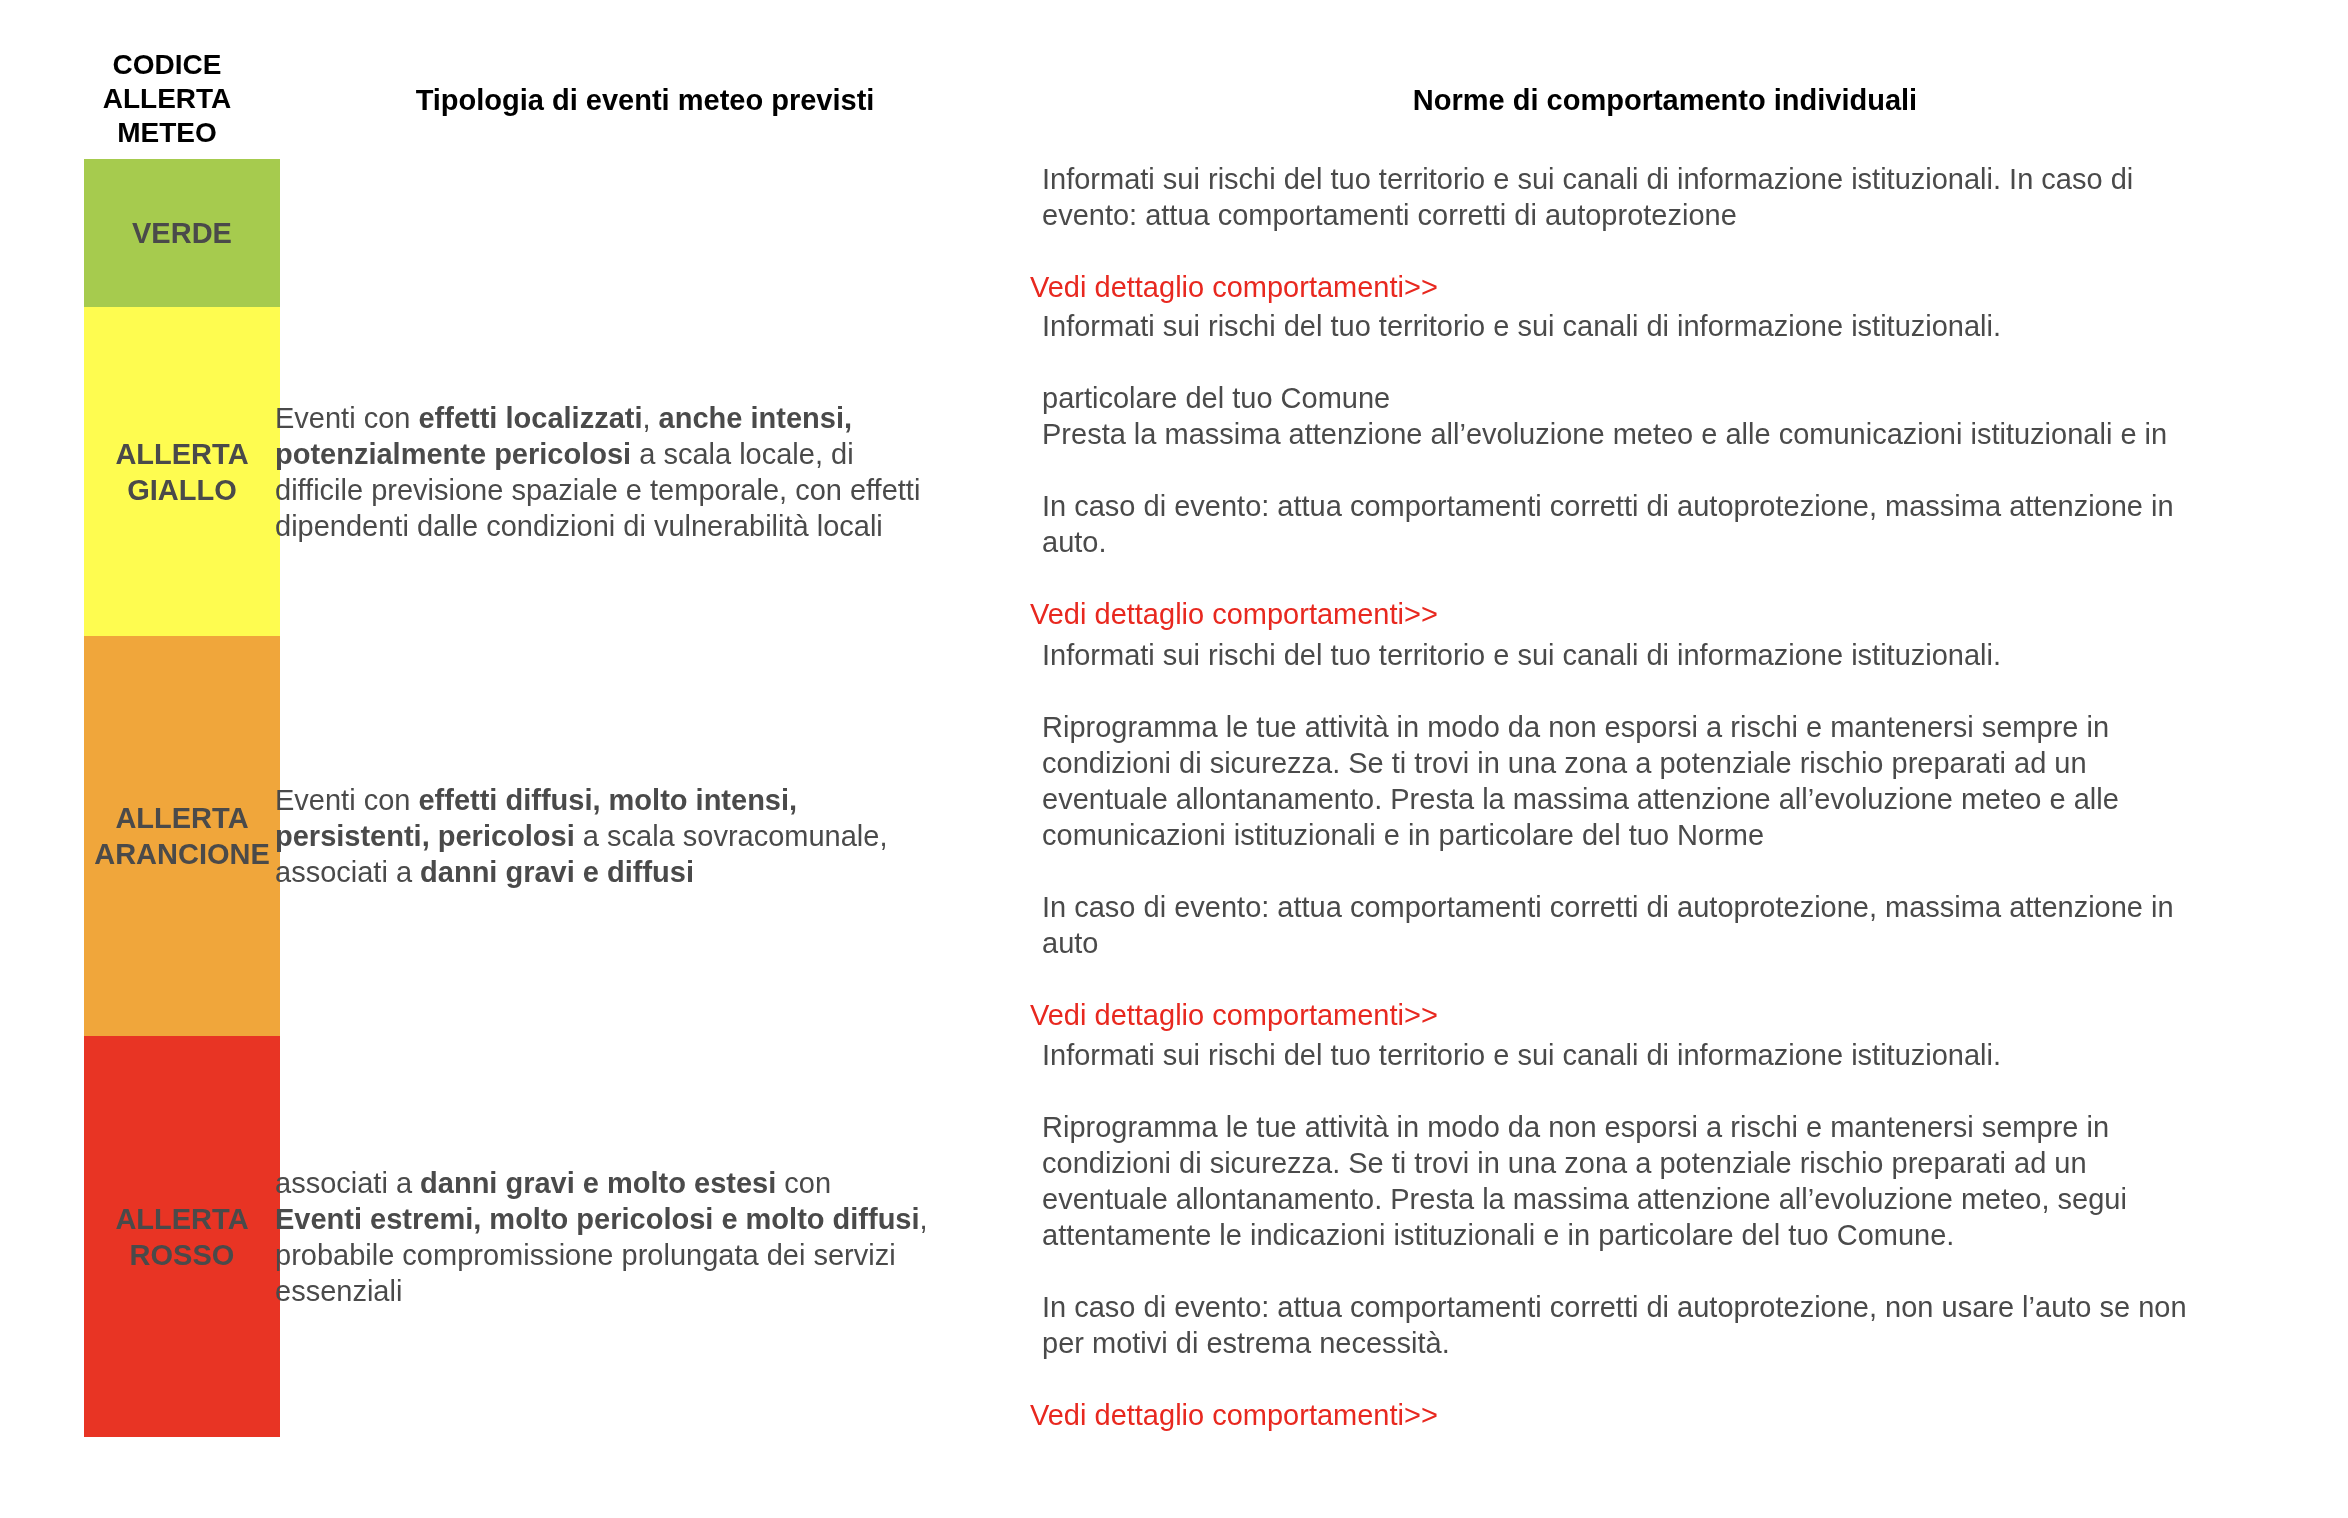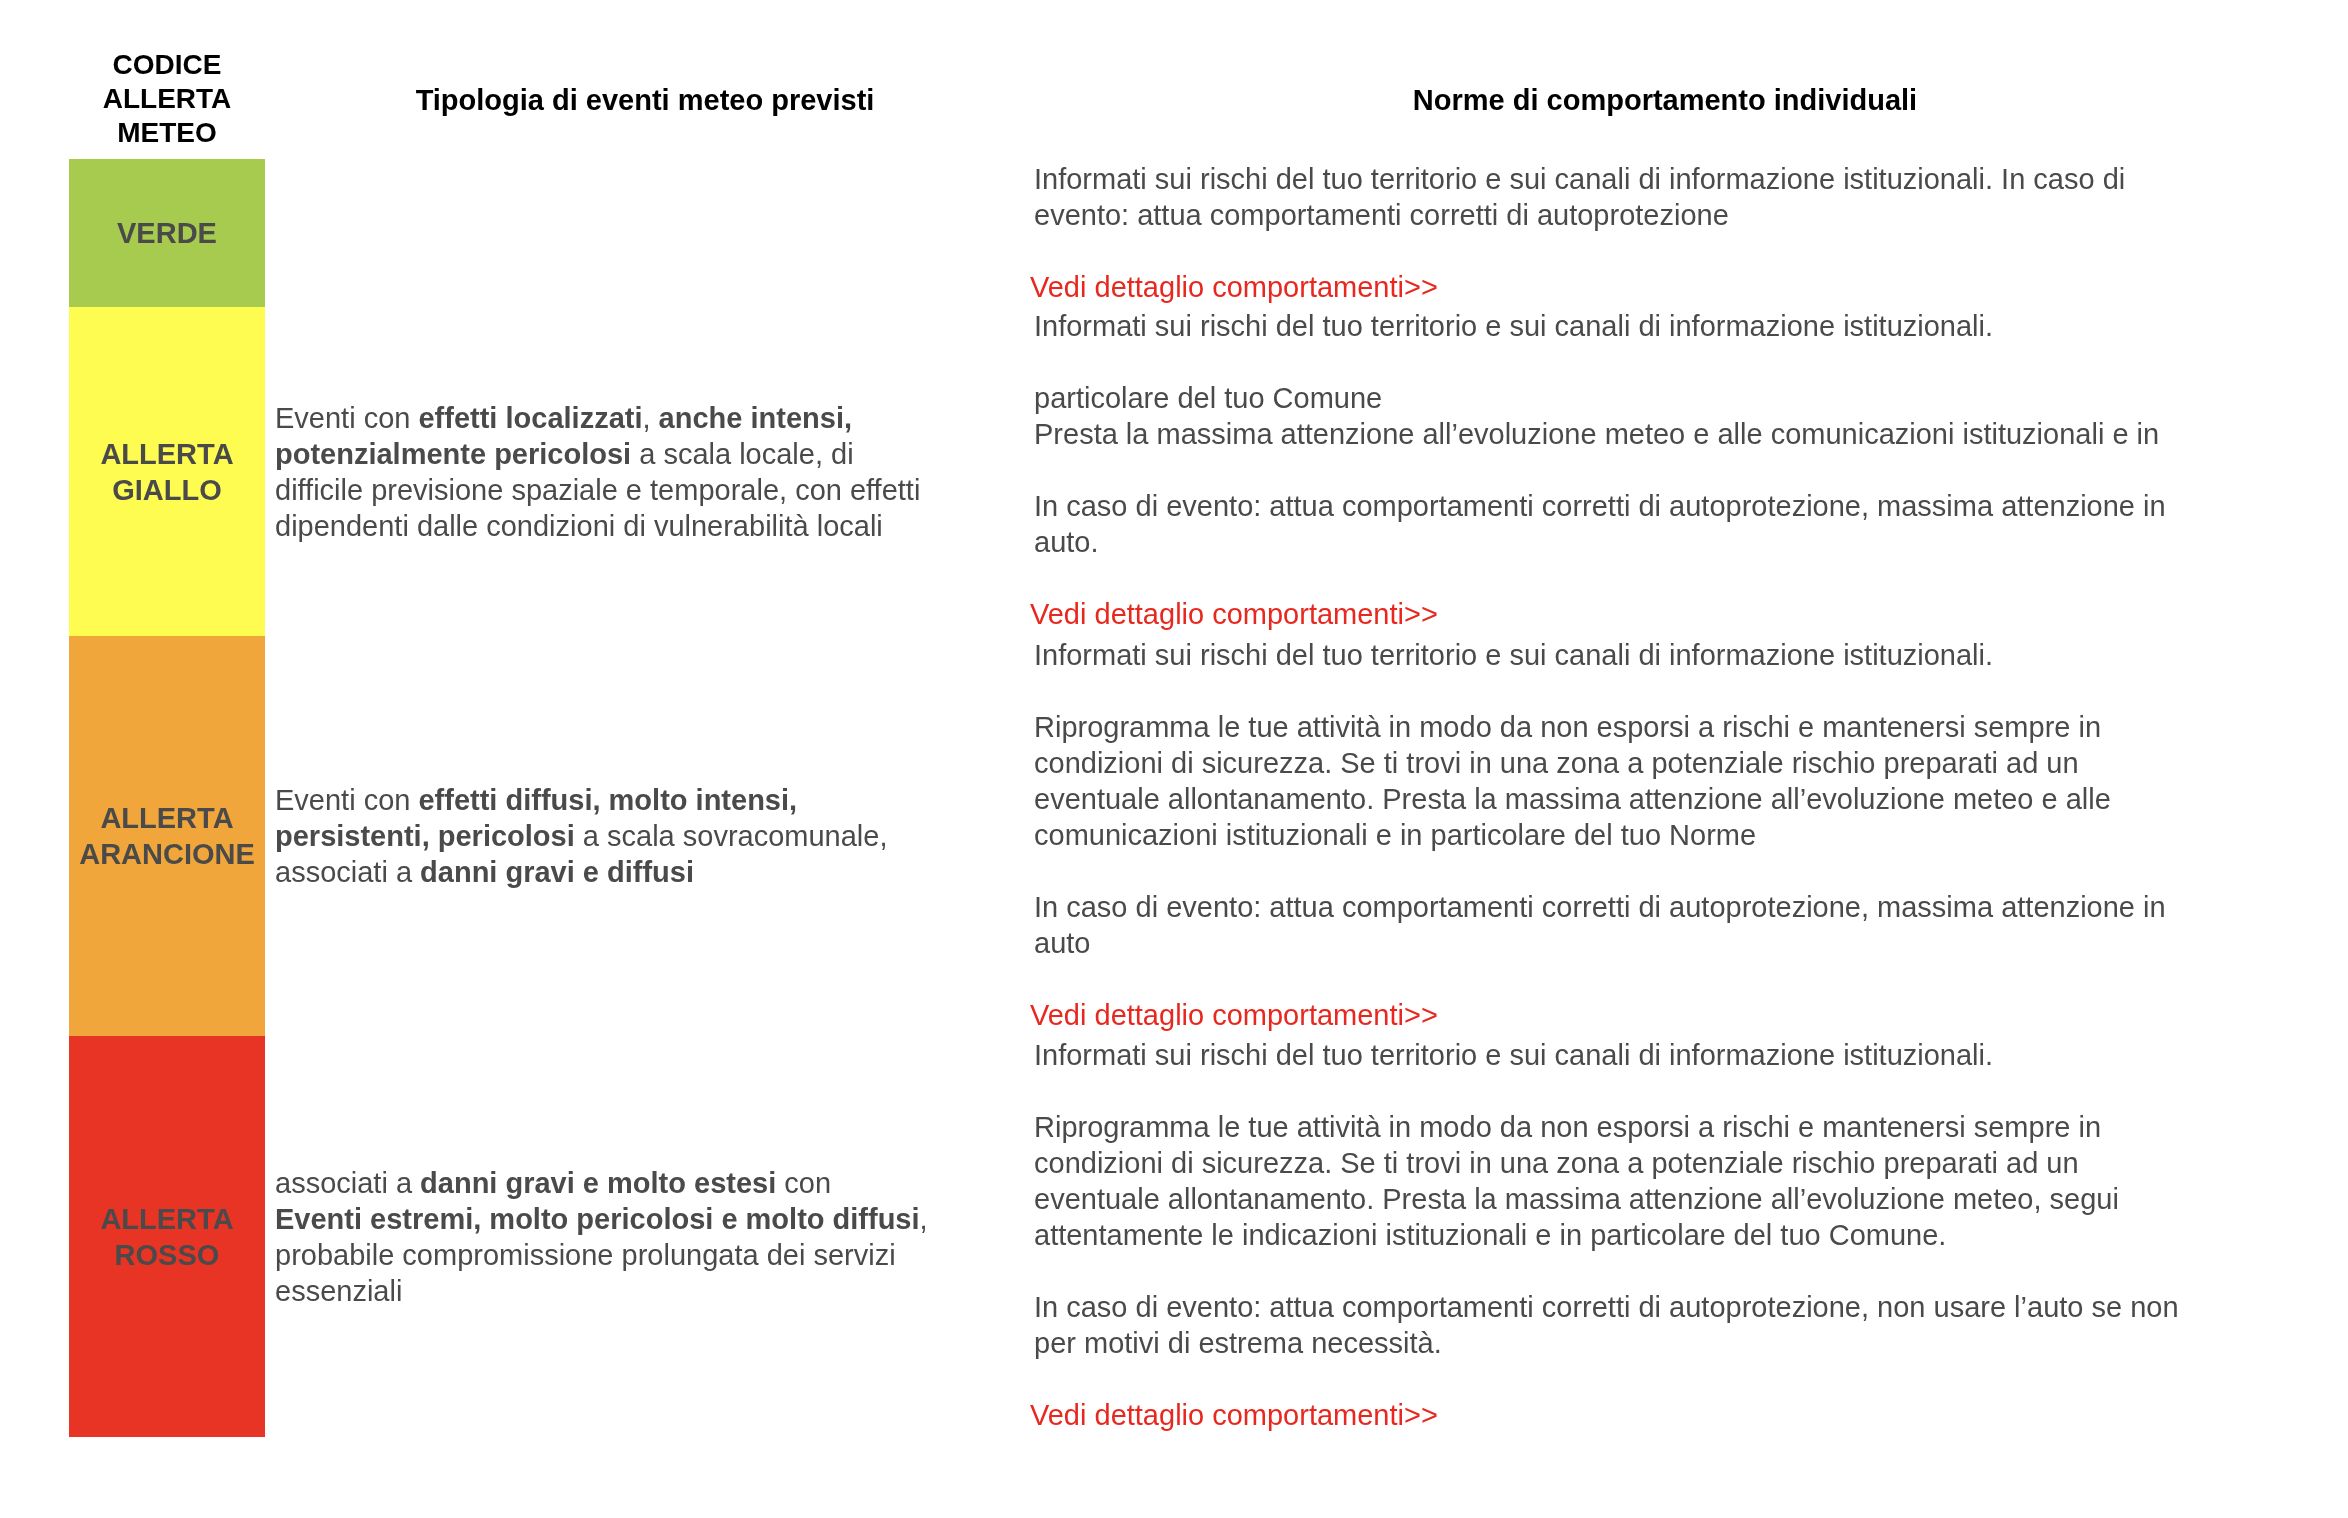--- a/index.html
+++ b/index.html
@@ -8,37 +8,37 @@
     font-family: "Liberation Sans", sans-serif; color: #4a4a4a;
   }
   .hdr { position: absolute; font-weight: bold; text-align: center; color: #000000; }
   #hdr-code { left: 69px; width: 196px; top: 48px; font-size: 28px; line-height: 34px; }
   #hdr-code span { display: block; }
   #hdr-type { left: 275px; width: 740px; top: 82px; font-size: 29px; line-height: 36px; }
   #hdr-norms { left: 1030px; width: 1270px; top: 82px; font-size: 29px; line-height: 36px; }
 
   .row { position: absolute; left: 0; width: 2348px; }
   .block {
-    position: absolute; left: 69px; width: 196px; top: 0; bottom: 0;
+    position: absolute; left: 84px; width: 196px; top: 0; bottom: 0;
     display: flex; align-items: center; justify-content: center;
     text-align: center; font-weight: bold; font-size: 29px; line-height: 36px; color: #4a4a4a;
   }
   .block span { display: block; }
   .desc {
     position: absolute; left: 275px; width: 740px; top: 0; bottom: 0;
     display: flex; align-items: center;
     font-size: 29px; line-height: 36px; color: #4a4a4a;
   }
   .desc .inner span.line { display: block; white-space: nowrap; }
   .desc b { font-weight: bold; }
   .norms {
     position: absolute; left: 1030px; width: 1300px; top: 0;
     font-size: 29px; line-height: 36px; color: #4a4a4a;
   }
-  .norms .para { margin: 0 0 36px 4px; }
+  .norms .para { margin: 0 0 36px 12px; }
   .norms .para span.line { display: block; white-space: nowrap; }
   .norms .link { display: block; color: #e8281f; text-decoration: none; white-space: nowrap; cursor: pointer; }
 
   #row-green { top: 159px; height: 148px; }
   #row-green .block { background: #a6cb4e; }
   #row-green .desc { align-items: flex-start; padding-top: 15px; box-sizing: border-box; }
   #row-green .norms { top: 2px; }
 
   #row-yellow { top: 307px; height: 329px; }
   #row-yellow .block { background: #fefc50; }

